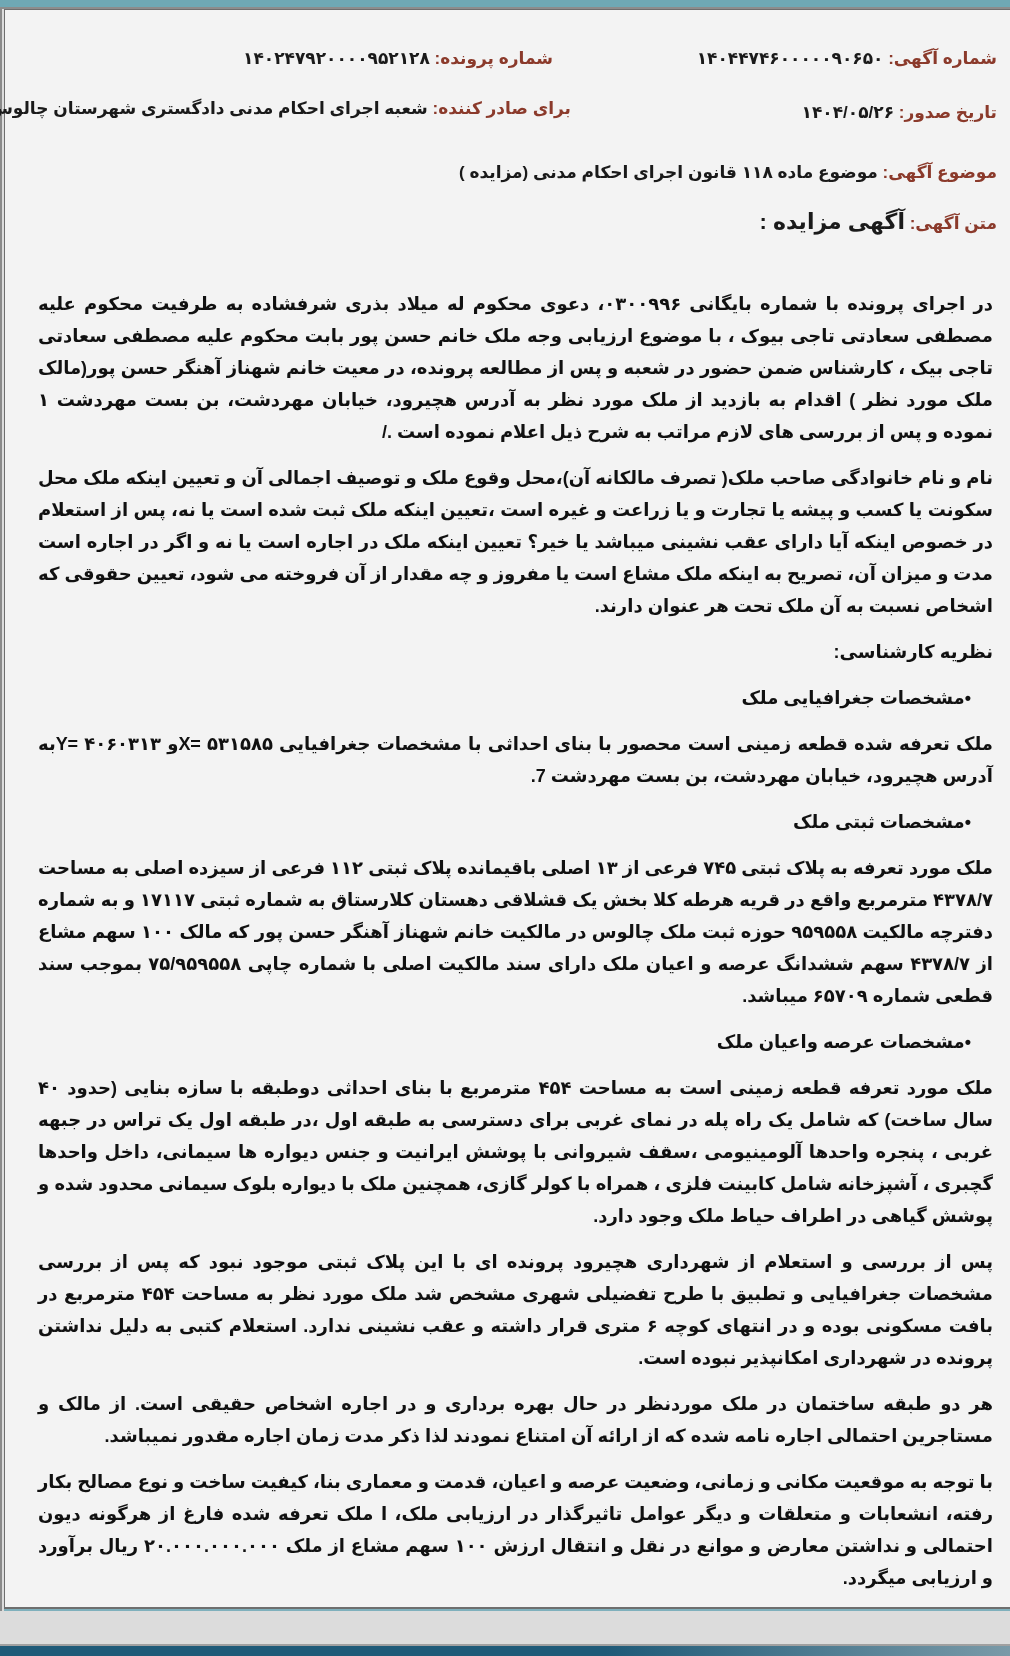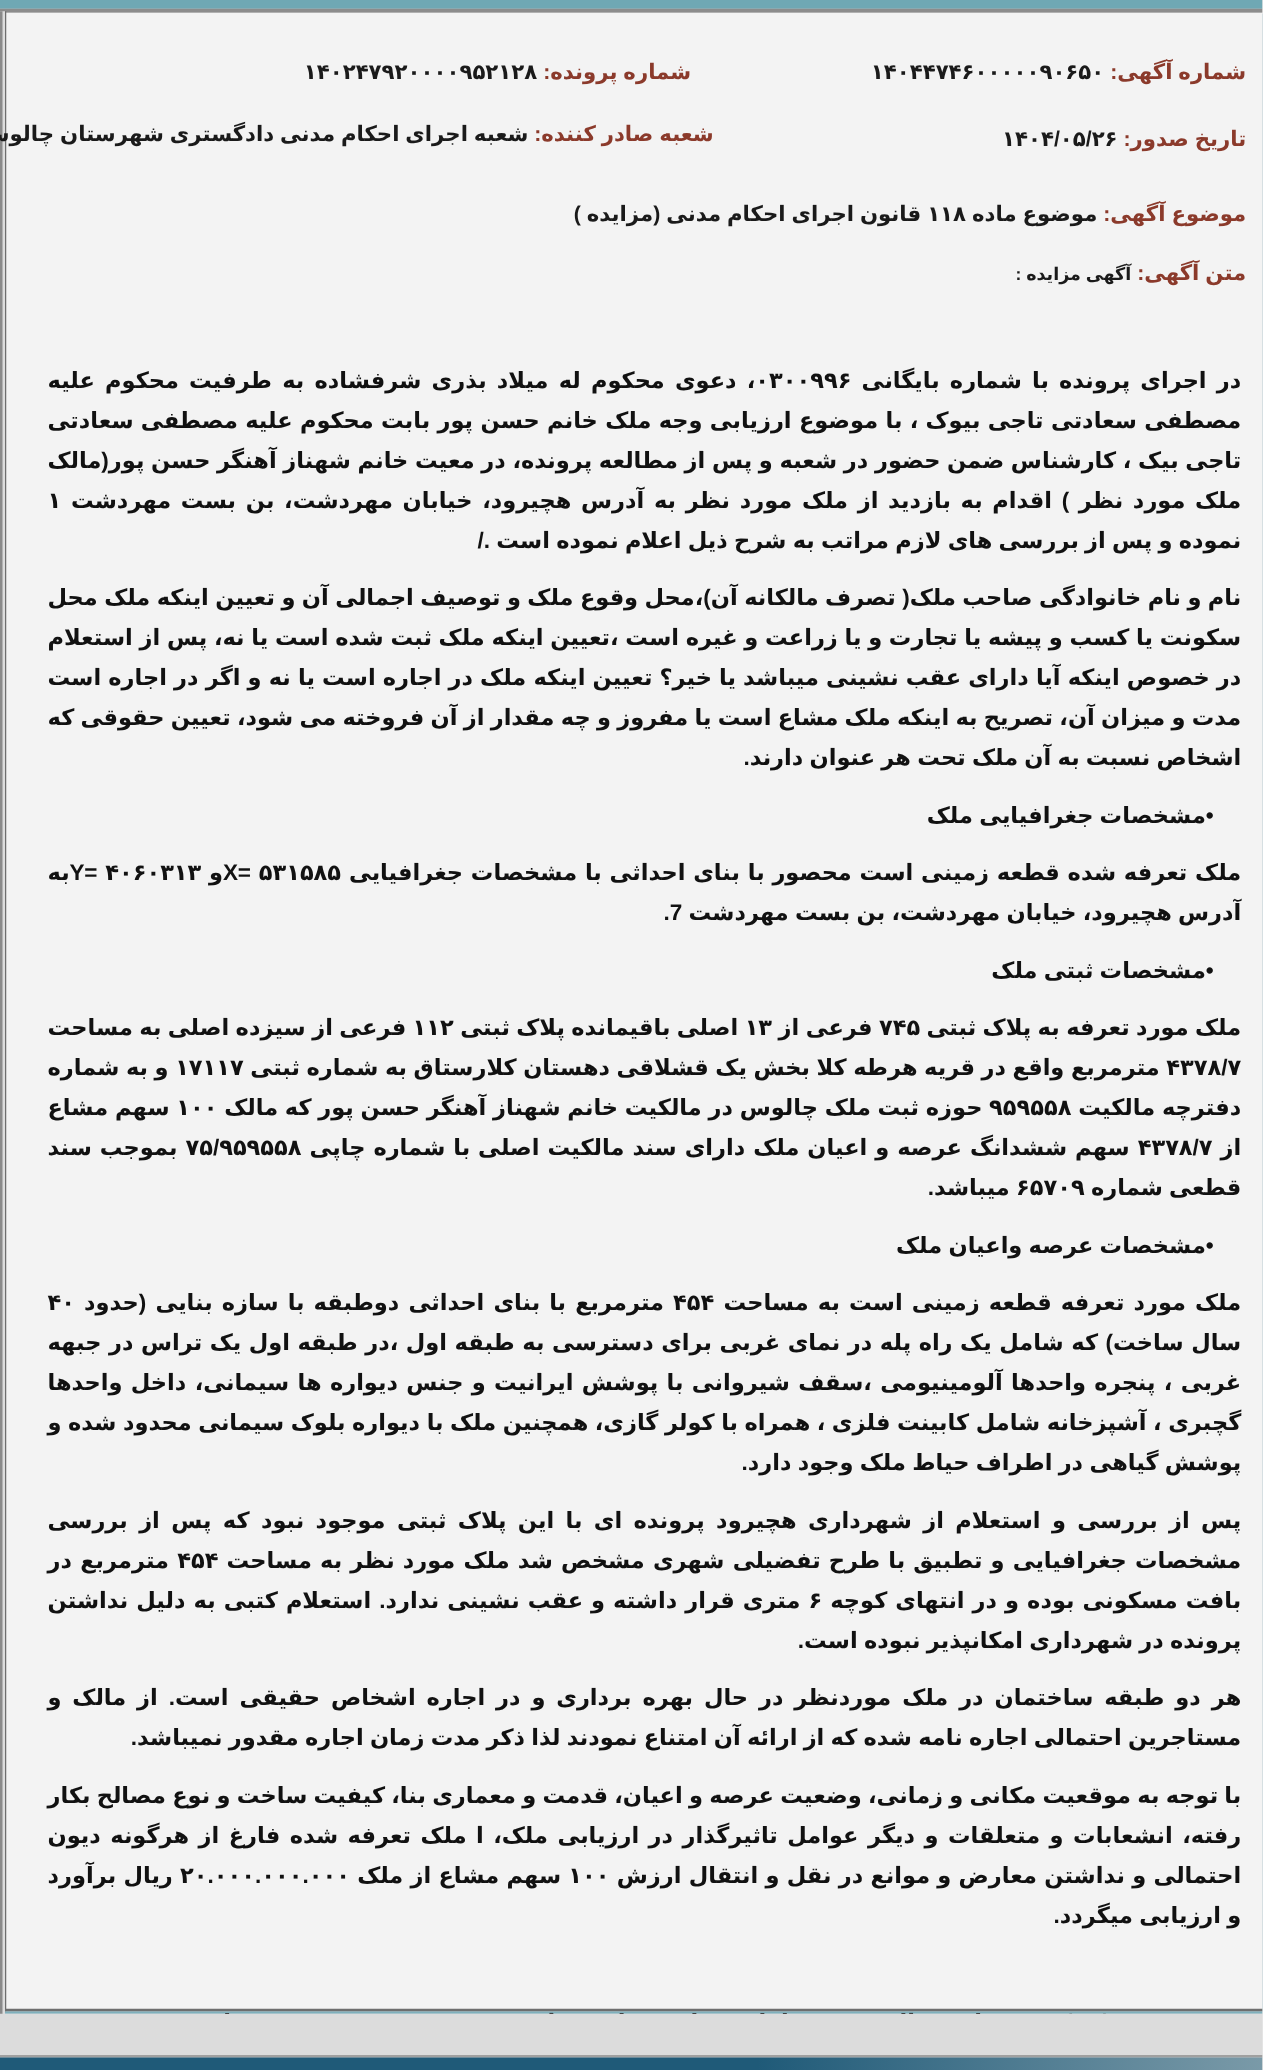--- a/index.html
+++ b/index.html
@@ -81,37 +81,38 @@
     <div class="meta-row" style="right: 458px; top: 38px;">
       <span class="meta-label">شماره پرونده:</span>
       <span class="meta-value">۱۴۰۲۴۷۹۲۰۰۰۰۹۵۲۱۲۸</span>
     </div>
 
     <div class="meta-row" style="right: 14px; top: 92px;">
       <span class="meta-label">تاریخ صدور:</span>
       <span class="meta-value">۱۴۰۴/۰۵/۲۶</span>
     </div>
     <div class="meta-row" style="right: 440px; top: 88px;">
-      <span class="meta-label">شعبه صادر کننده:</span>
+      <span class="meta-label">برای صادر کننده:</span>
       <span class="meta-value">شعبه اجرای احکام مدنی دادگستری شهرستان چالوس</span>
     </div>
 
     <div class="meta-row" style="right: 14px; top: 152px;">
       <span class="meta-label">موضوع آگهی:</span>
       <span class="meta-value">موضوع ماده ۱۱۸ قانون اجرای احکام مدنی (مزایده )</span>
     </div>
 
     <div class="meta-row" style="right: 14px; top: 199px;">
       <span class="meta-label">متن آگهی:</span>
-      <span class="meta-value" style="font-size:14px;">آگهی مزایده :</span>
+      <span class="meta-value" style="font-size:22px;">آگهی مزایده :</span>
     </div>
 
     <div class="body-text" style="top: 278px;">
       <p>در اجرای  پرونده با شماره بایگانی ۰۳۰۰۹۹۶، دعوی محکوم له میلاد بذری شرفشاده به طرفیت محکوم علیه مصطفی سعادتی تاجی بیوک ، با موضوع ارزیابی وجه  ملک خانم حسن پور بابت  محکوم علیه مصطفی سعادتی تاجی بیک ، کارشناس ضمن حضور در شعبه و پس از مطالعه پرونده، در معیت خانم شهناز آهنگر حسن پور(مالک ملک مورد نظر ) اقدام به بازدید از ملک مورد نظر به آدرس هچیرود، خیابان مهردشت، بن بست مهردشت ۱ نموده و پس از بررسی های لازم مراتب  به شرح ذیل اعلام نموده است ./</p>
       <p>نام و نام خانوادگی صاحب ملک( تصرف مالکانه آن)،محل وقوع ملک و توصیف اجمالی آن و تعیین اینکه ملک محل سکونت یا کسب و پیشه یا تجارت و یا زراعت و غیره است ،تعیین اینکه ملک ثبت شده است یا نه، پس از استعلام در خصوص اینکه آیا دارای عقب نشینی میباشد یا خیر؟ تعیین اینکه ملک در اجاره است یا نه و اگر در اجاره است مدت و میزان آن، تصریح به اینکه ملک مشاع است یا مفروز و چه مقدار از آن فروخته می شود، تعیین حقوقی که اشخاص نسبت به آن ملک تحت هر عنوان دارند.</p>
+      <p class="heading">نظریه کارشناسی:</p>
       <p class="heading bullet-heading">•مشخصات جغرافیایی ملک</p>
       <p>ملک تعرفه شده قطعه زمینی است محصور با بنای احداثی با مشخصات جغرافیایی ۵۳۱۵۸۵  =Xو  ۴۰۶۰۳۱۳  =Yبه آدرس هچیرود، خیابان مهردشت، بن بست مهردشت 7.</p>
       <p class="heading bullet-heading">•مشخصات ثبتی ملک</p>
       <p>ملک مورد تعرفه به پلاک ثبتی ۷۴۵ فرعی از ۱۳ اصلی باقیمانده پلاک ثبتی ۱۱۲ فرعی از سیزده اصلی به مساحت ۴۳۷۸/۷ مترمربع واقع در قریه هرطه کلا بخش یک قشلاقی دهستان کلارستاق به شماره ثبتی ۱۷۱۱۷ و به شماره دفترچه مالکیت ۹۵۹۵۵۸ حوزه ثبت ملک چالوس در مالکیت خانم شهناز آهنگر حسن پور که مالک ۱۰۰ سهم مشاع از ۴۳۷۸/۷ سهم ششدانگ عرصه و اعیان ملک دارای سند مالکیت اصلی با شماره چاپی ۷۵/۹۵۹۵۵۸ بموجب سند قطعی شماره ۶۵۷۰۹ میباشد.</p>
       <p class="heading bullet-heading">•مشخصات عرصه واعیان ملک</p>
       <p>ملک مورد تعرفه قطعه زمینی است به مساحت ۴۵۴ مترمربع  با بنای احداثی دوطبقه با سازه بنایی (حدود ۴۰ سال ساخت) که شامل یک راه پله در نمای غربی برای دسترسی به طبقه اول ،در طبقه اول یک تراس در جبهه غربی ، پنجره واحدها آلومینیومی ،سقف شیروانی با پوشش ایرانیت و جنس دیواره ها سیمانی، داخل واحدها گچبری ، آشپزخانه شامل کابینت فلزی ، همراه با کولر گازی، همچنین ملک با دیواره بلوک سیمانی محدود شده و پوشش گیاهی در اطراف حیاط ملک وجود دارد.</p>
       <p>پس از بررسی و استعلام از شهرداری هچیرود پرونده ای با این پلاک ثبتی موجود نبود که پس از بررسی مشخصات جغرافیایی و تطبیق با طرح تفضیلی شهری مشخص شد ملک مورد نظر به مساحت ۴۵۴ مترمربع در بافت مسکونی بوده و در انتهای کوچه ۶ متری قرار داشته و عقب نشینی ندارد. استعلام کتبی به دلیل نداشتن پرونده در شهرداری امکانپذیر نبوده است.</p>
       <p>هر دو طبقه ساختمان در ملک موردنظر در حال بهره برداری و در اجاره اشخاص حقیقی است. از مالک و مستاجرین احتمالی اجاره نامه شده که از ارائه آن امتناع نمودند لذا ذکر مدت زمان اجاره مقدور نمیباشد.</p>
       <p>با توجه به موقعیت مکانی و زمانی، وضعیت عرصه و اعیان، قدمت و معماری بنا، کیفیت ساخت و نوع مصالح بکار رفته، انشعابات و متعلقات و دیگر عوامل تاثیرگذار در ارزیابی ملک، ا  ملک تعرفه شده فارغ از هرگونه دیون احتمالی و نداشتن معارض و موانع در نقل و انتقال  ارزش ۱۰۰ سهم مشاع از ملک ۲۰.۰۰۰.۰۰۰.۰۰۰ ریال  برآورد و ارزیابی میگردد.</p>
       <div style="height: 40px;"></div>

